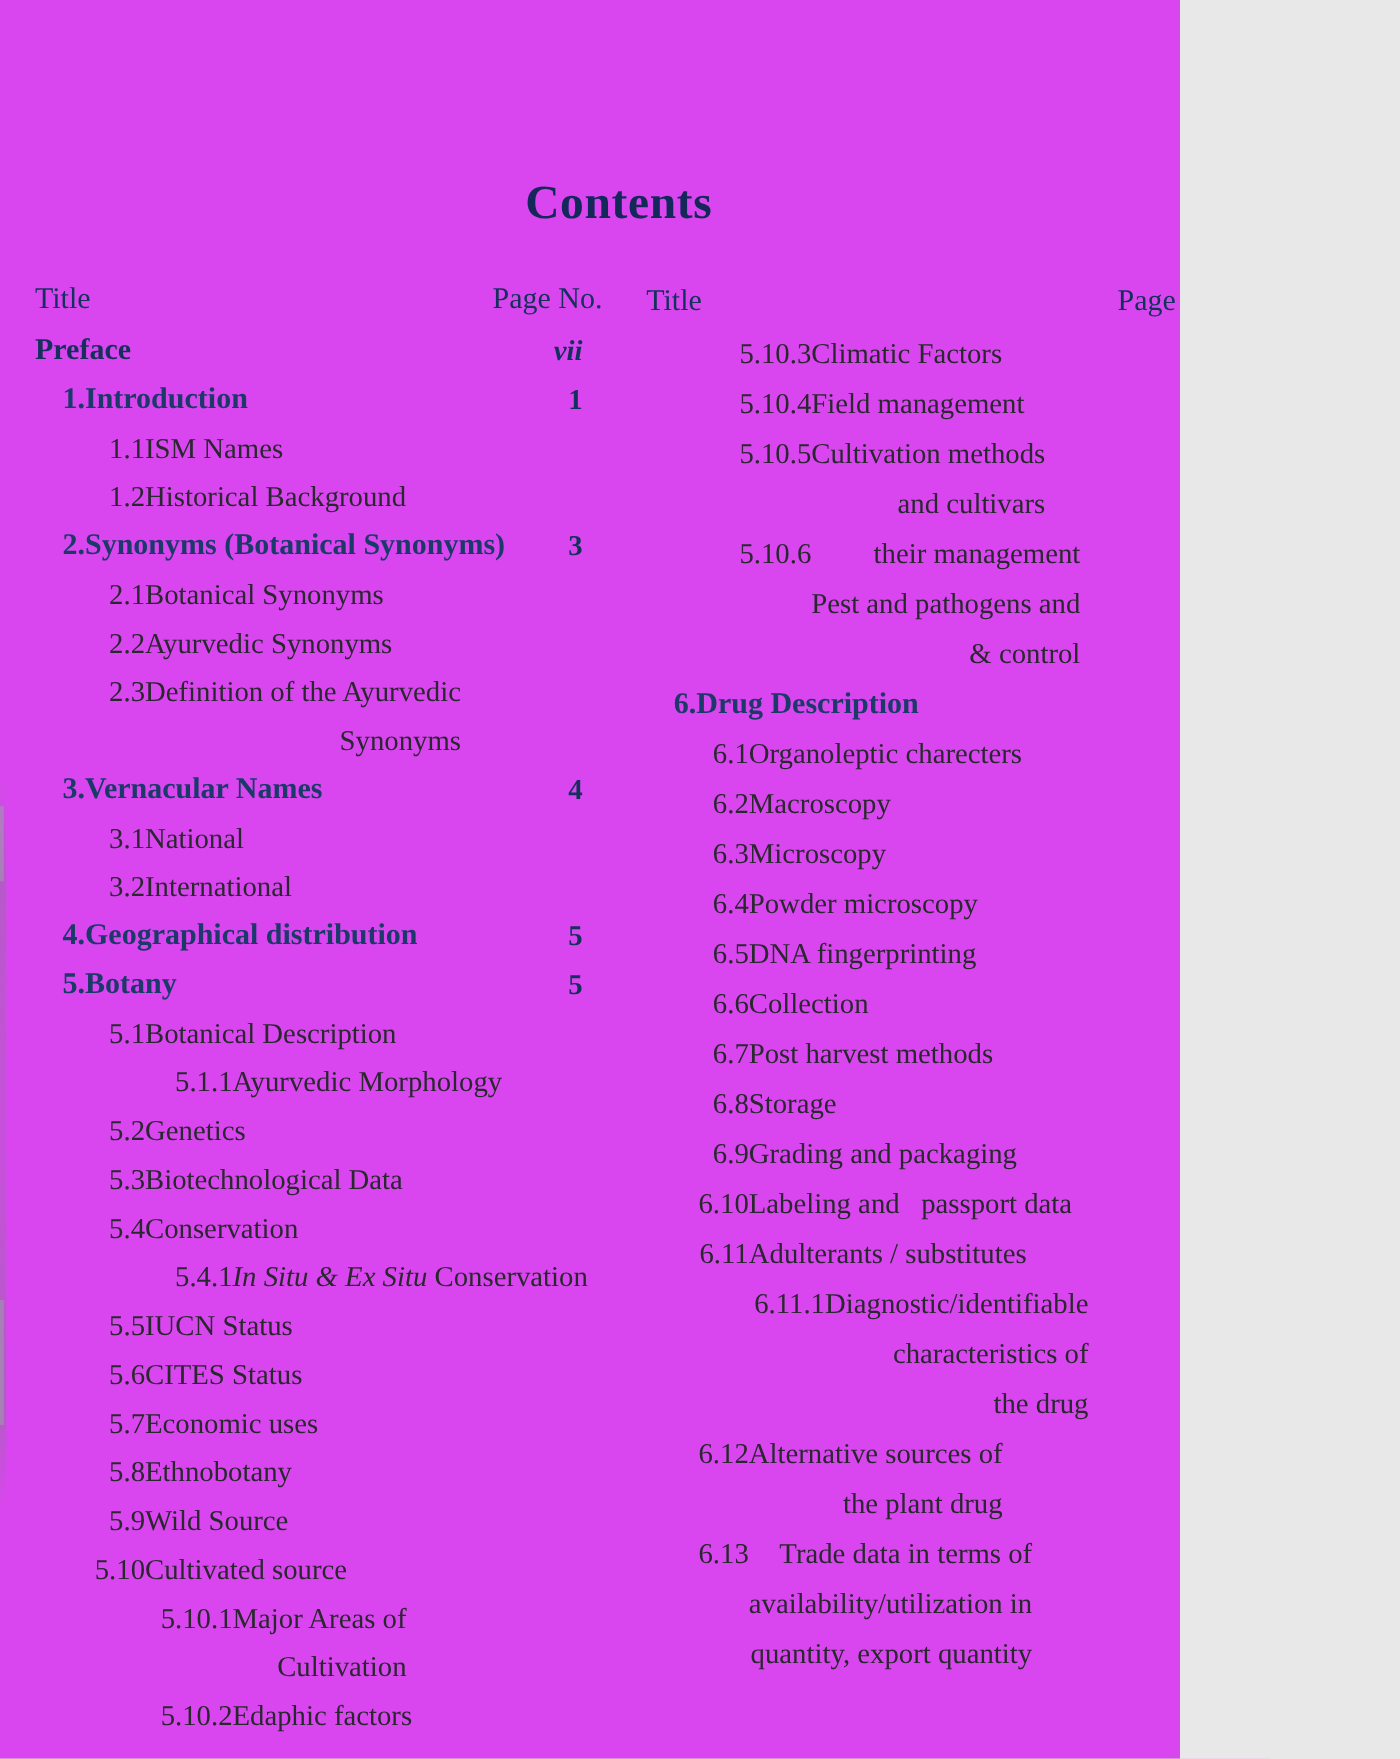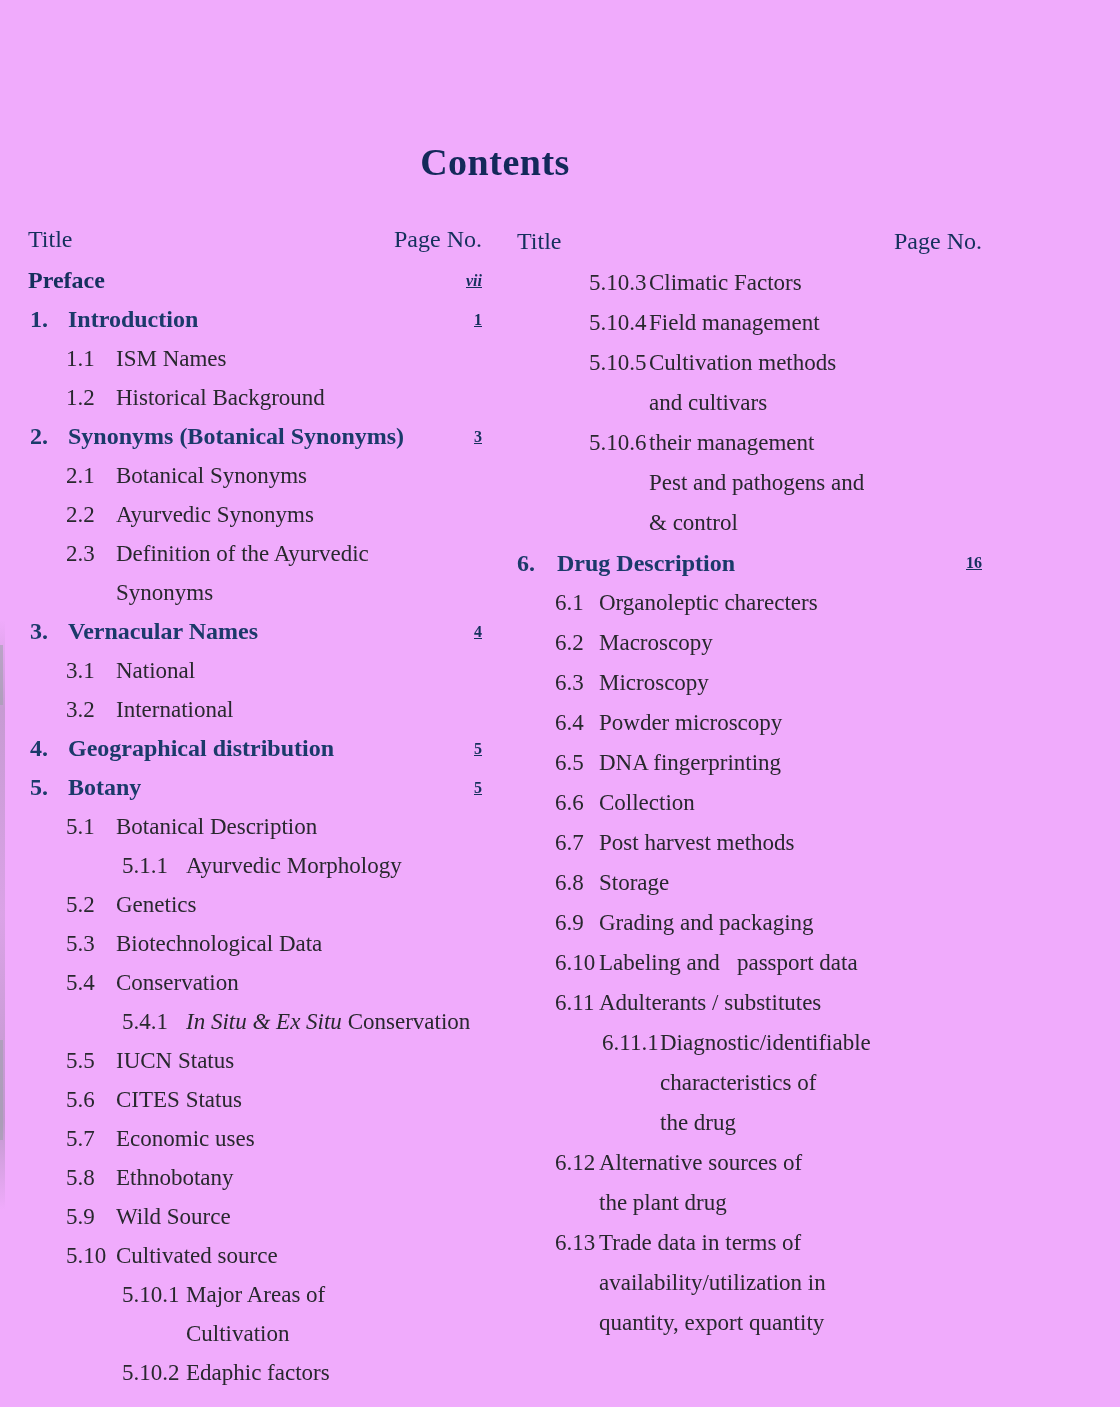--- a/index.html
+++ b/index.html
@@ -1,48 +1,48 @@
 <!DOCTYPE html>
 <html><head>
 <meta charset="utf-8">
 <style>
   html,body{margin:0;padding:0;background:#e8e8e8;}
   .page{
     position:relative;
-    width:1120px;height:1407px;
-    background:#f0abfc;
+    width:944px;height:1407px;
+    background:#d946ef;
     overflow:hidden;
     font-family:"Liberation Serif","DejaVu Serif",serif;
   }
   .doc-title{
     position:absolute;top:140px;left:0;width:990px;
     text-align:center;
     font-size:38px;font-weight:700;color:#14295a;
     letter-spacing:0.5px;
   }
   .col{position:absolute;}
   .col-left{left:28px;top:220px;width:454px;}
   .col-right{left:517px;top:222px;width:465px;}
   .col-header{
     display:flex;justify-content:space-between;
     font-weight:400;font-size:24px;color:#14305c;
     line-height:39px;margin-bottom:2px;
   }
   .row{
     position:relative;display:flex;align-items:flex-start;
-    font-size:23px;color:#28282e;
+    font-size:23px;color:#28282e;text-align:right;
   }
   .col-left .row{line-height:39px;}
   .col-right .row{line-height:40px;}
   .num{flex:0 0 auto;}
   .lbl{flex:0 1 auto;}
   .ln{display:block;}
   .pg{
-    position:absolute;right:0;top:0;
-    font-weight:700;color:#14305c;font-size:16px;text-decoration:underline;
+    position:absolute;right:16px;top:0;
+    font-weight:700;color:#14305c;font-size:23px;
   }
   .it{font-style:italic;}
   
   .preface{font-weight:700;color:#15305c;font-size:24px;}
   .l1{font-weight:700;font-size:24px;color:#1b3a6a;padding-left:2px;}
   .l1 .num{width:38px;}
   .l2{padding-left:38px;}
   .l2 .num{width:50px;}
   .l3{padding-left:94px;}
   .l3 .num{width:64px;}

